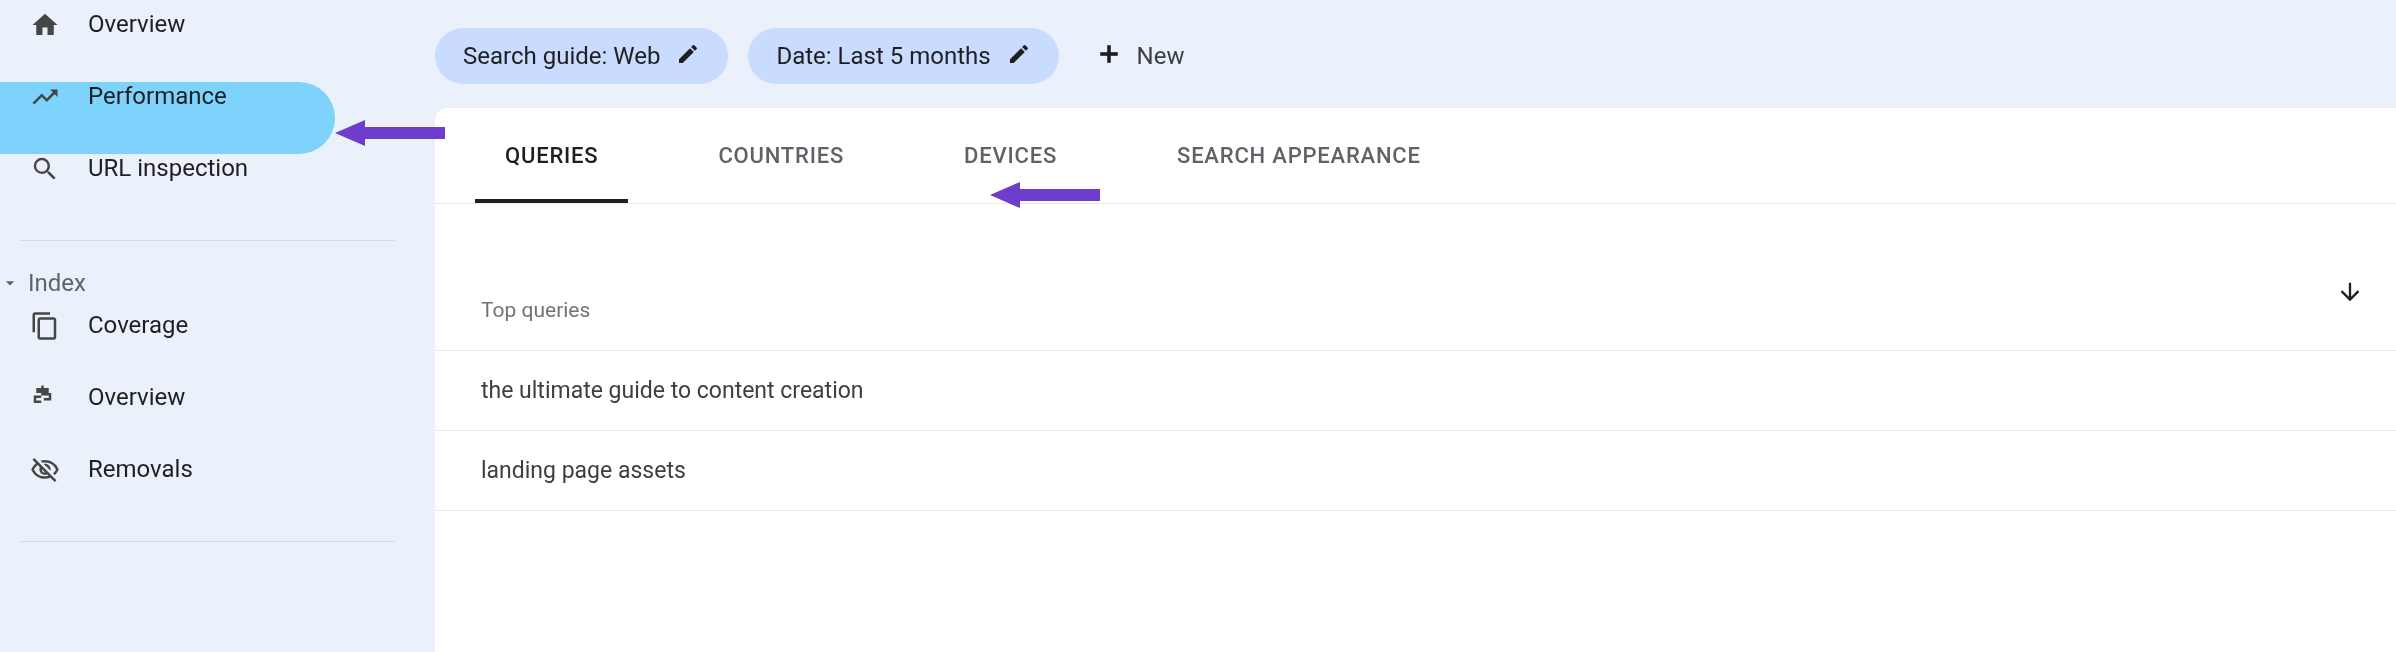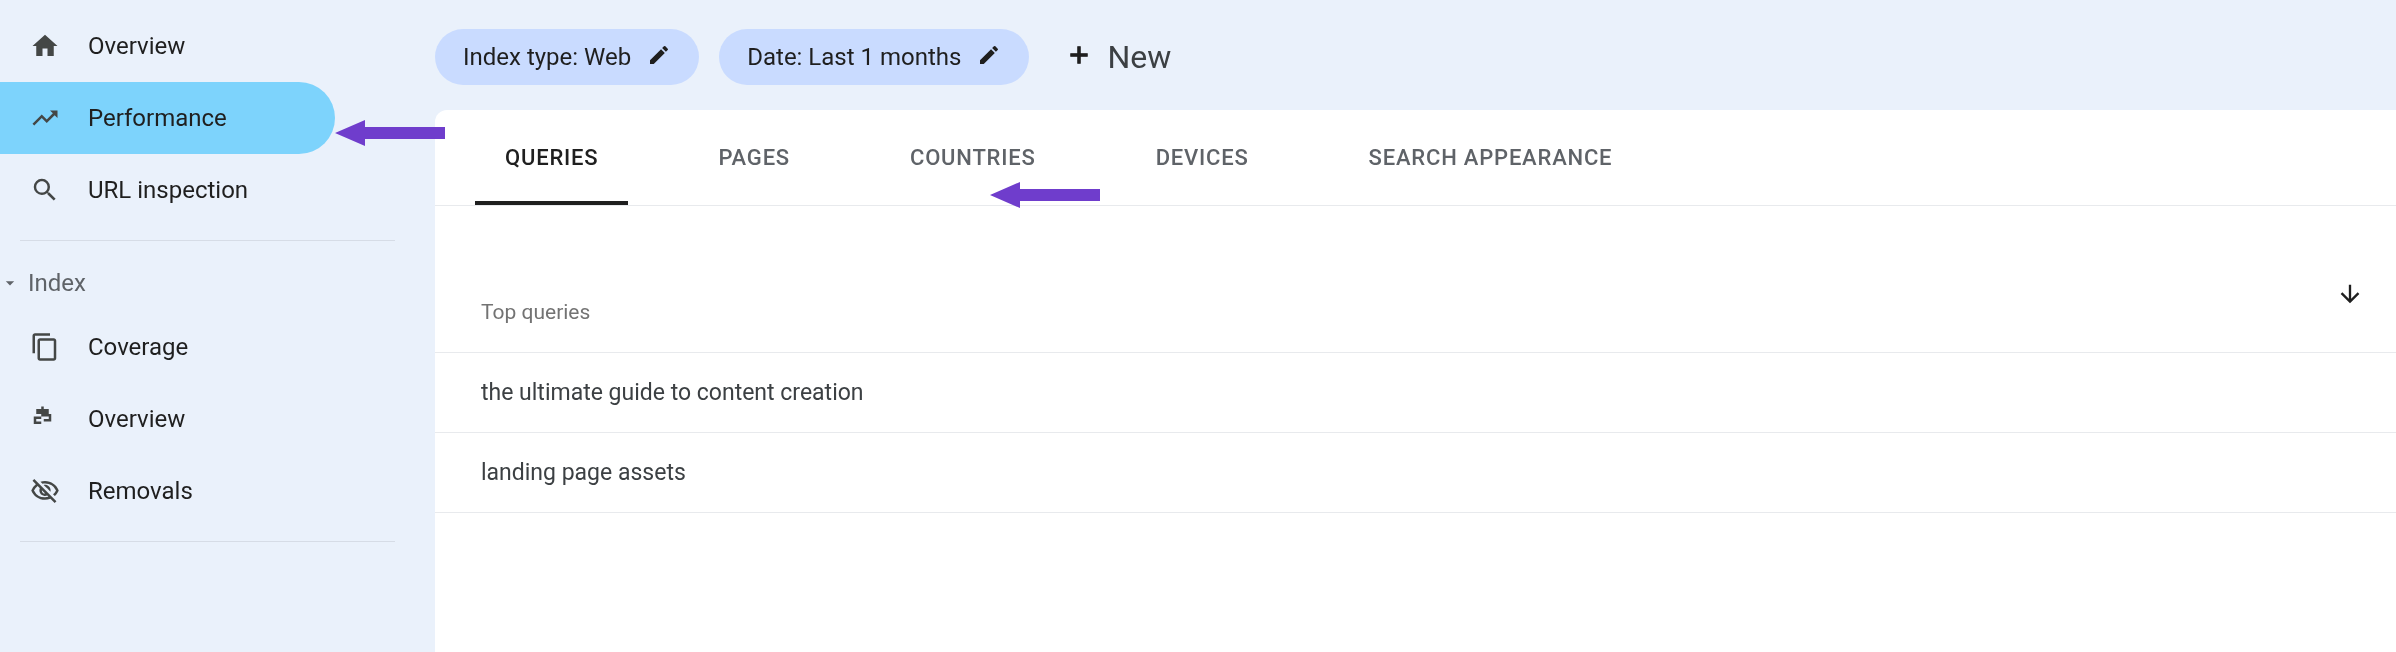--- a/index.html
+++ b/index.html
@@ -18,21 +18,21 @@
   }
   
   .sidebar {
     width: 415px;
     background: #eaf1fb;
     padding-top: 10px;
     flex-shrink: 0;
   }
   .sidebar-item {
     display: flex;
-    align-items: center;
+    align-items: flex-start;
     height: 72px;
     padding-left: 30px;
     gap: 28px;
     position: relative;
     cursor: pointer;
   }
   .sidebar-item.active {
     background: #7dd3fc;
     border-radius: 0 40px 40px 0;
     margin-right: 80px;
@@ -104,21 +104,21 @@
   .pencil-icon svg { width: 24px; height: 24px; fill: #1f1f1f; }
   .new-filter {
     display: inline-flex;
     align-items: center;
     gap: 14px;
     padding: 10px 16px;
     cursor: pointer;
   }
   .plus-icon svg { width: 28px; height: 28px; fill: #1f1f1f; stroke: #1f1f1f; }
   .new-label {
-    font-size: 32px;
+    font-size: 24px;
     color: #3c4043;
   }
   
   .card {
     background: #fff;
     border-radius: 12px 0 0 0;
     flex: 1;
     display: flex;
     flex-direction: column;
     overflow: hidden;
@@ -249,49 +249,48 @@
           </svg>
       </span>
       <span class="sidebar-label">Removals</span>
     </div>
     <div class="sidebar-divider"></div>
   </nav>
 
   <main class="main">
     <div class="filter-bar">
       <div class="filter-chip">
-        <span class="filter-chip-label">Index type: Web</span>
+        <span class="filter-chip-label">Search guide: Web</span>
         <span class="pencil-icon">
           <svg viewBox="0 0 24 24">
               <path d="M3 17.25V21h3.75L17.81 9.94l-3.75-3.75L3 17.25zM20.71 7.04a.996.996 0 000-1.41l-2.34-2.34a.996.996 0 00-1.41 0l-1.83 1.83 3.75 3.75 1.83-1.83z"></path>
             </svg>
         </span>
       </div>
       <div class="filter-chip">
-        <span class="filter-chip-label">Date: Last 1 months</span>
+        <span class="filter-chip-label">Date: Last 5 months</span>
         <span class="pencil-icon">
           <svg viewBox="0 0 24 24">
               <path d="M3 17.25V21h3.75L17.81 9.94l-3.75-3.75L3 17.25zM20.71 7.04a.996.996 0 000-1.41l-2.34-2.34a.996.996 0 00-1.41 0l-1.83 1.83 3.75 3.75 1.83-1.83z"></path>
             </svg>
         </span>
       </div>
       <div class="new-filter">
         <span class="plus-icon">
           <svg viewBox="0 0 24 24">
               <path d="M19 13h-6v6h-2v-6H5v-2h6V5h2v6h6v2z"></path>
             </svg>
         </span>
         <span class="new-label">New</span>
       </div>
     </div>
 
     <div class="card">
       <div class="tab-row">
         <div class="tab active">QUERIES</div>
-        <div class="tab">PAGES</div>
         <div class="tab">COUNTRIES</div>
         <div class="tab">DEVICES</div>
         <div class="tab">SEARCH APPEARANCE</div>
       </div>
       <div class="table-header">
         <span class="table-header-label">Top queries</span>
         <span class="sort-arrow">
           <svg viewBox="0 0 24 24">
               <path d="M20 12l-1.41-1.41L13 16.17V4h-2v12.17l-5.58-5.59L4 12l8 8 8-8z"></path>
             </svg>

